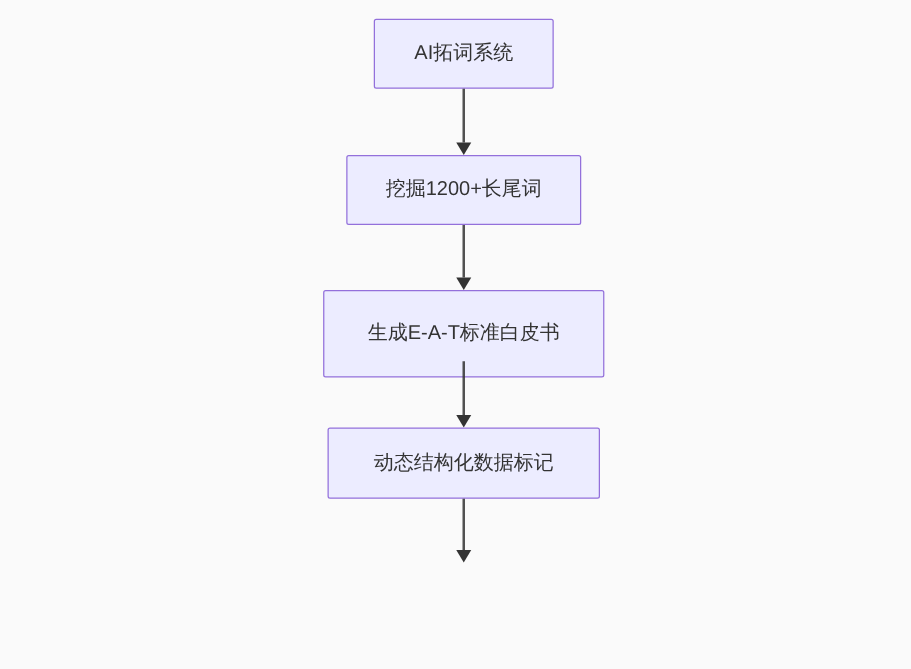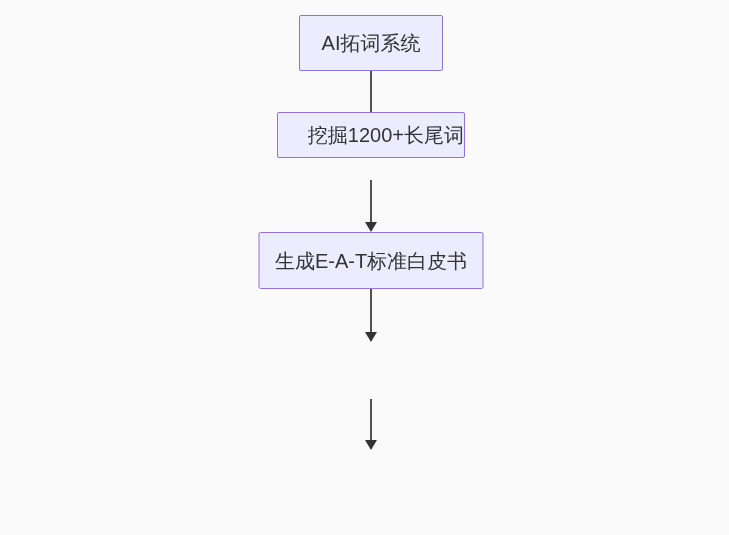--- a/index.html
+++ b/index.html
@@ -22,31 +22,31 @@
   }
   .flow-node {
     position: absolute;
     left: 371px;
     transform: translateX(-50%);
     box-sizing: border-box;
     background: var(--node-fill, #ececff);
     border: 1.5px solid var(--node-border, #9370db);
     border-radius: 2px;
     color: var(--text, #333333);
-    font-size: 20px;
+    font-size: 16px;
     line-height: 1;
     display: flex;
     align-items: center;
     justify-content: center;
     text-align: center;
     white-space: nowrap;
   }
   .n1 { top: 15px;  width: 144px; height: 56px; }
-  .n2 { top: 112px; width: 188px; height: 46px; justify-content: flex-end; }
-  .n3 { top: 232px; width: 225px; height: 57px; }
+  .n2 { top: 124px; width: 188px; height: 56px; }
+  .n3 { top: 232px; width: 225px; height: 70px; }
   .n4 { top: 342px; width: 218px; height: 57px; }
   .n5 { top: 450px; width: 230px; height: 57px; }
 
   .flow-edge {
     position: absolute;
     left: 371px;
     transform: translateX(-50%);
     width: 14px;
     display: flex;
     flex-direction: column;
@@ -97,20 +97,23 @@
 
   <div class="flow-node n3">
     <span>生成E-A-T标准白皮书</span>
   </div>
 
   <div class="flow-edge e3">
     <div class="edge-line"></div>
     <div class="edge-head"></div>
   </div>
 
+  <div class="flow-node n4">
+    <span>动态结构化数据标记</span>
+  </div>
 
   <div class="flow-edge e4">
     <div class="edge-line"></div>
     <div class="edge-head"></div>
   </div>
 
 
 </div>
 
 </body></html>

